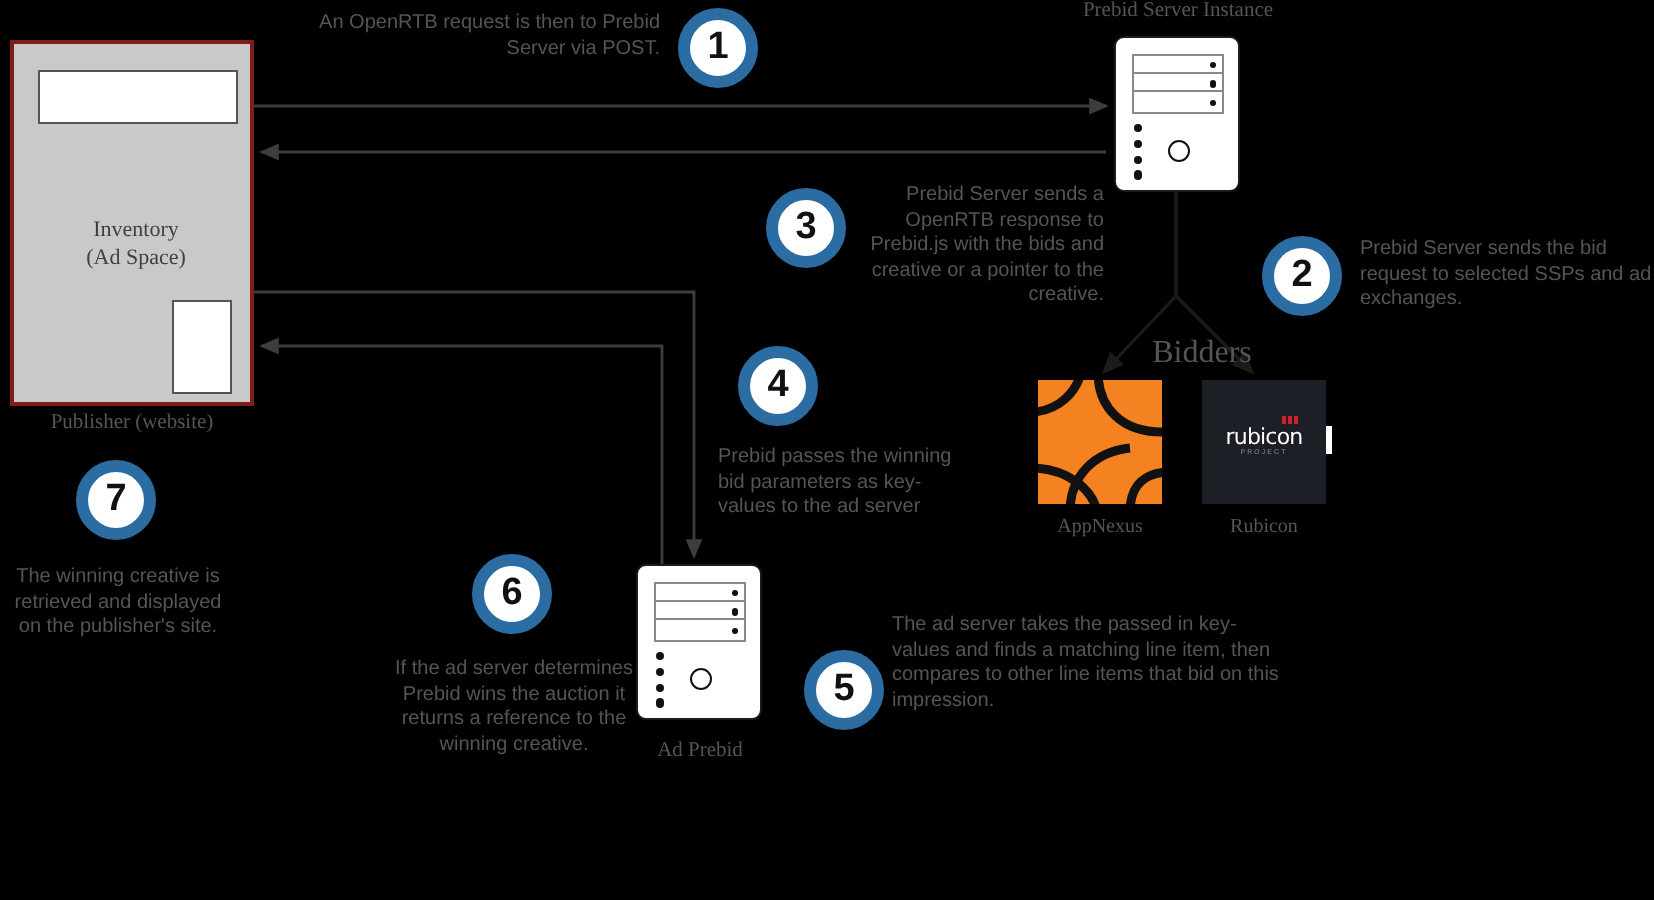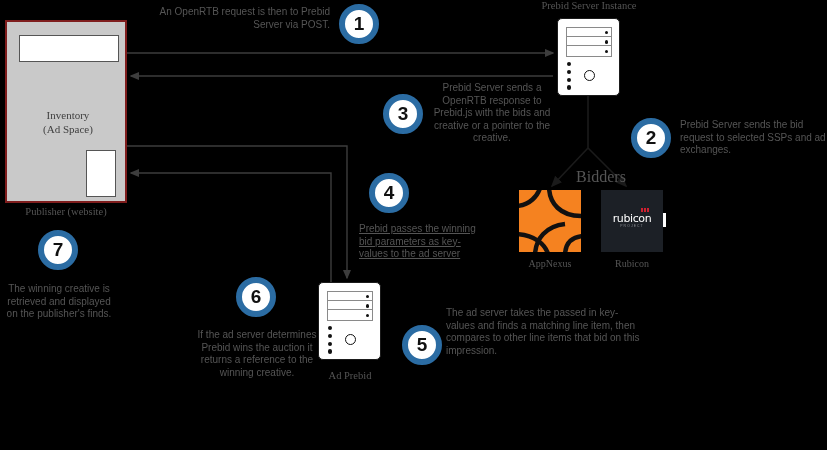--- a/index.html
+++ b/index.html
@@ -217,22 +217,22 @@
 
   
   .step-text {
     position: absolute;
     color: #555555;
     font-size: 10px;
     line-height: 12.6px;
   }
   #step-text-1 { left: 158px; top: 6px;   width: 172px; text-align: right; }
   #step-text-2 { left: 680px; top: 119px; width: 150px; text-align: left; }
-  #step-text-3 { left: 432px; top: 82px;  width: 120px; text-align: center; }
-  #step-text-4 { left: 359px; top: 223px; width: 122px; text-align: left; text-decoration: underline; }
+  #step-text-3 { left: 432px; top: 92px;  width: 120px; text-align: right; }
+  #step-text-4 { left: 359px; top: 223px; width: 122px; text-align: left; }
   #step-text-5 { left: 446px; top: 307px; width: 200px; text-align: left; }
   #step-text-6 { left: 197px; top: 329px; width: 120px; text-align: center; }
   #step-text-7 { left: 5px;   top: 283px; width: 108px; text-align: center; }
 
   svg#wires {
     position: absolute;
     left: 0; top: 0;
     width: 827px; height: 450px;
     overflow: visible;
   }
@@ -369,15 +369,15 @@
   <div class="step-badge" id="step-badge-5">5</div>
   <div class="step-badge" id="step-badge-6">6</div>
   <div class="step-badge" id="step-badge-7">7</div>
 
   <div class="step-text" id="step-text-1">An OpenRTB request is then to Prebid Server via POST.</div>
   <div class="step-text" id="step-text-2">Prebid Server sends the bid request to selected SSPs and ad exchanges.</div>
   <div class="step-text" id="step-text-3">Prebid Server sends a OpenRTB response to Prebid.js with the bids and creative or a pointer to the creative.</div>
   <div class="step-text" id="step-text-4">Prebid passes the winning bid parameters as key-values to the ad server</div>
   <div class="step-text" id="step-text-5">The ad server takes the passed in key-values and finds a matching line item, then compares to other line items that bid on this impression.</div>
   <div class="step-text" id="step-text-6">If the ad server determines Prebid wins the auction it returns a reference to the winning creative.</div>
-  <div class="step-text" id="step-text-7">The winning creative is retrieved and displayed on the publisher's finds.</div>
+  <div class="step-text" id="step-text-7">The winning creative is retrieved and displayed on the publisher's site.</div>
 
 </div>
 
 </body></html>

